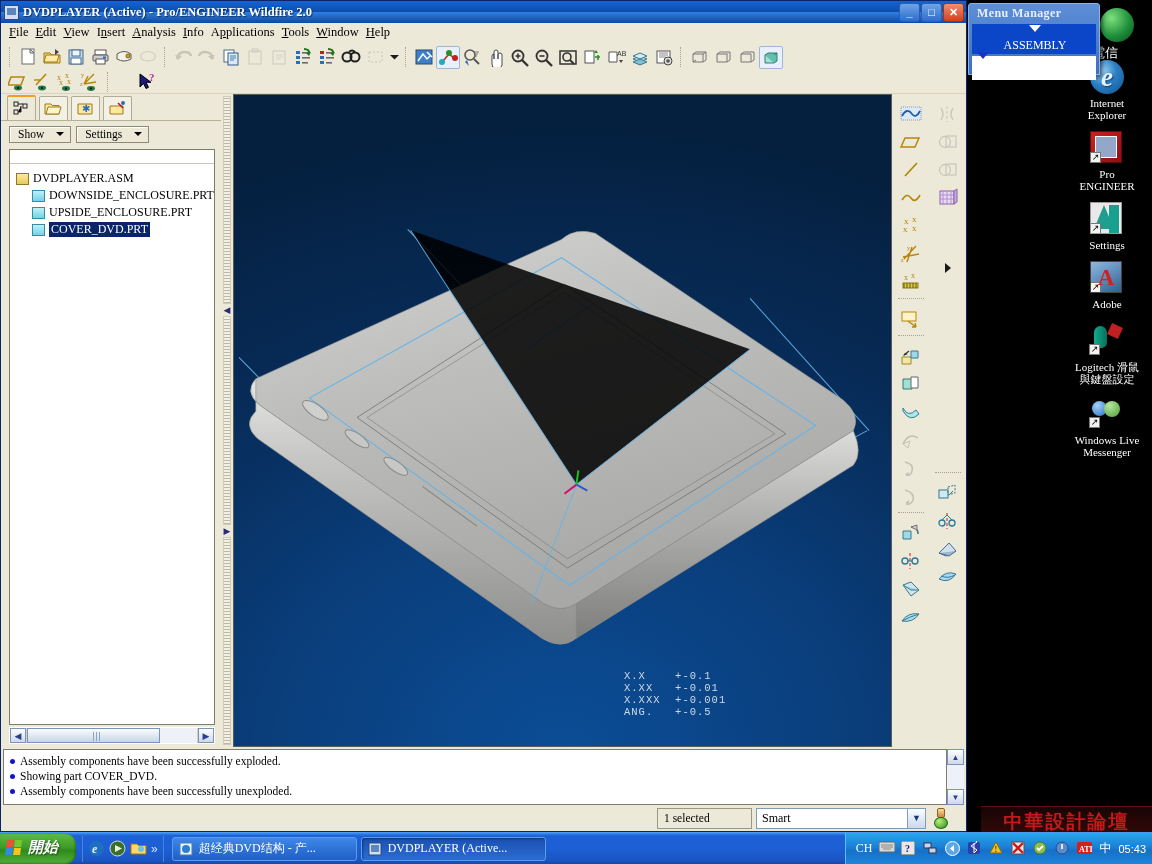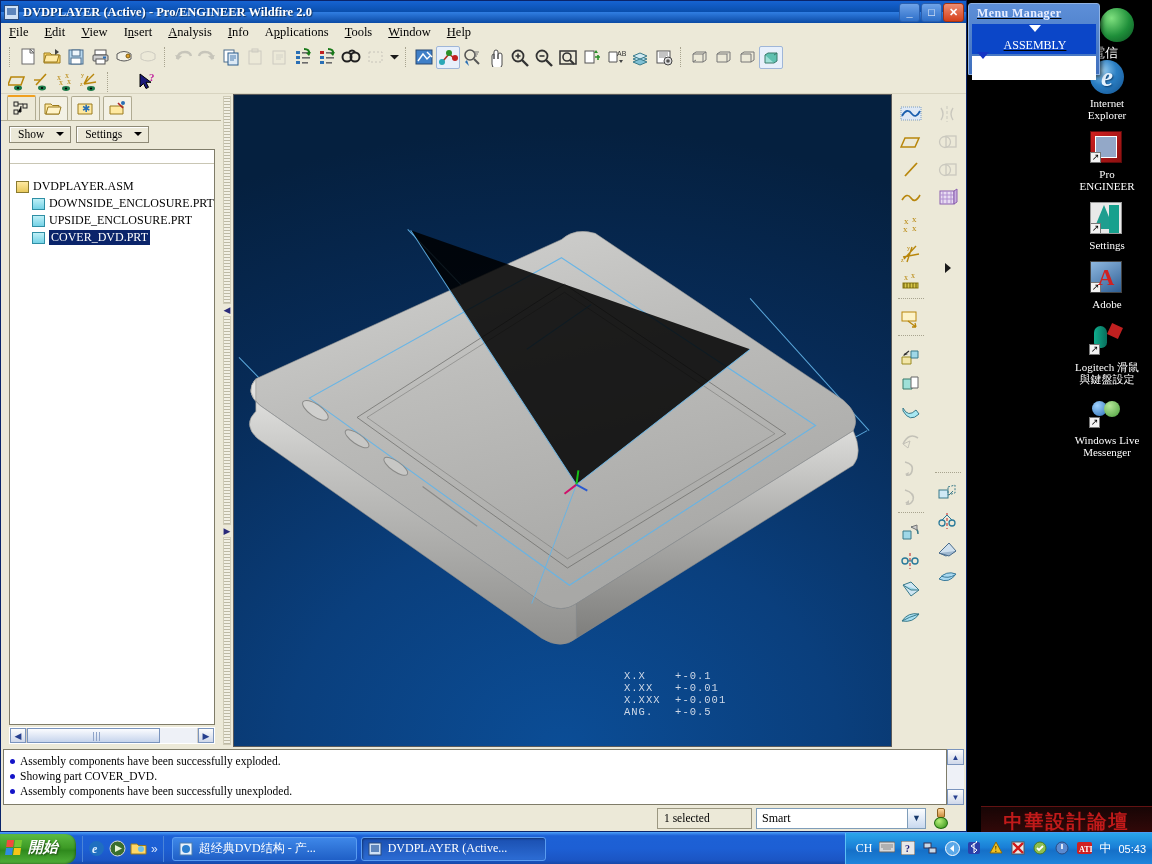--- a/index.html
+++ b/index.html
@@ -90,21 +90,20 @@
     opacity:.92;
   }
 
   
   #menu-manager{
     position:absolute; left:968px; top:3px; width:132px; height:72px;
     background:linear-gradient(#5d8fd8,#3f6fbd);
     border:1px solid #8fb2e4; border-radius:3px 3px 0 0;
     box-shadow:2px 2px 4px rgba(0,0,0,.6);
     font-family:"Liberation Serif",serif;
-    text-decoration:underline;
   }
   #mm-title{ color:#e8eeff; font-weight:bold; font-size:12px; padding:2px 0 2px 8px; letter-spacing:.4px;}
   #mm-row{
     background:#0b46c8; color:#fff; font-size:12px; margin:1px 3px 0 3px;
     padding:1px 2px 1px 4px; display:flex; align-items:center; gap:6px;flex-direction:column;
   }
   .tri-down{width:0;height:0;border-left:6px solid transparent;border-right:6px solid transparent;
     border-top:7px solid #fff;}
   .tri-down.blue{border-top-color:#1535c4;}
   #mm-blank{ background:#fff; margin:2px 3px 3px 3px; height:24px; padding:3px 0 0 5px;}
@@ -132,21 +131,21 @@
     width:21px;height:19px;margin-left:1px;border:1px solid #2a5fae;border-radius:3px;
     background:linear-gradient(#6fa3e8,#2d6fc9);
     color:#fff;font-family:"Liberation Sans",sans-serif;font-size:11px;font-weight:bold;
     display:flex;align-items:center;justify-content:center;cursor:pointer;
   }
   .wbtn.close{ background:linear-gradient(#f08e73,#d5401a); border-color:#a33311;}
 
   
   #menubar{
     height:19px;flex:none;background:#ece9d8;display:flex;align-items:center;
-    padding-left:8px; gap:16px; border-bottom:0;
+    padding-left:8px; gap:7px; border-bottom:0;
   }
   #menubar span{ font-family:"Liberation Serif",serif; font-size:12.5px; color:#000; cursor:pointer;}
   #menubar span u{ text-decoration:underline; }
 
   
   #toolbar-top{
     flex:none; background:#ece9d8; padding:2px 0 0 4px; height:28px;
     display:flex; align-items:center;
   }
   #toolbar-second{
@@ -179,21 +178,21 @@
      height:17px; padding:0 6px 0 8px; border:1px solid #8e8a76; background:#ece9d8;
      font-family:"Liberation Serif",serif; font-size:11.5px; display:flex;align-items:center;gap:12px;
      cursor:pointer; box-shadow:1px 1px 0 #fff inset;
   }
   .caret{width:0;height:0;border-left:4px solid transparent;border-right:4px solid transparent;border-top:4px solid #000;}
   #tree-box{
      flex:1; margin:4px 6px 0 8px; background:#fff; border:1px solid #7f7c69;
      display:flex; flex-direction:column; min-height:0;
   }
   #tree-header{ height:14px; border-bottom:1px solid #c9c6b4; background:#fff; }
-  #tree-body{ flex:1; overflow:hidden; padding:6px 0 0 6px;margin-top:8px; }
+  #tree-body{ flex:1; overflow:hidden; padding:6px 0 0 6px; }
   .tnode{ display:flex; align-items:center; gap:4px; height:17px;
      font-family:"Liberation Serif",serif; font-size:12px; white-space:nowrap;}
   .tnode.child{ padding-left:16px; }
   .tn-icon{ width:13px;height:12px;border:1px solid #8a7a30; flex:none; }
   .tn-icon.asm{ background:linear-gradient(#ffe9a0,#e8c95c); }
   .tn-icon.prt{ background:linear-gradient(#bff0f7,#74d2e6); border-color:#2f8fa5;}
   .tn-lbl.sel{ background:#0a246a; color:#fff; padding:0 2px; }
   #tree-hscroll{
      height:17px; margin:2px 6px 3px 8px; display:flex; align-items:center;
      background:#d4d0c8; border:1px solid #fff;

